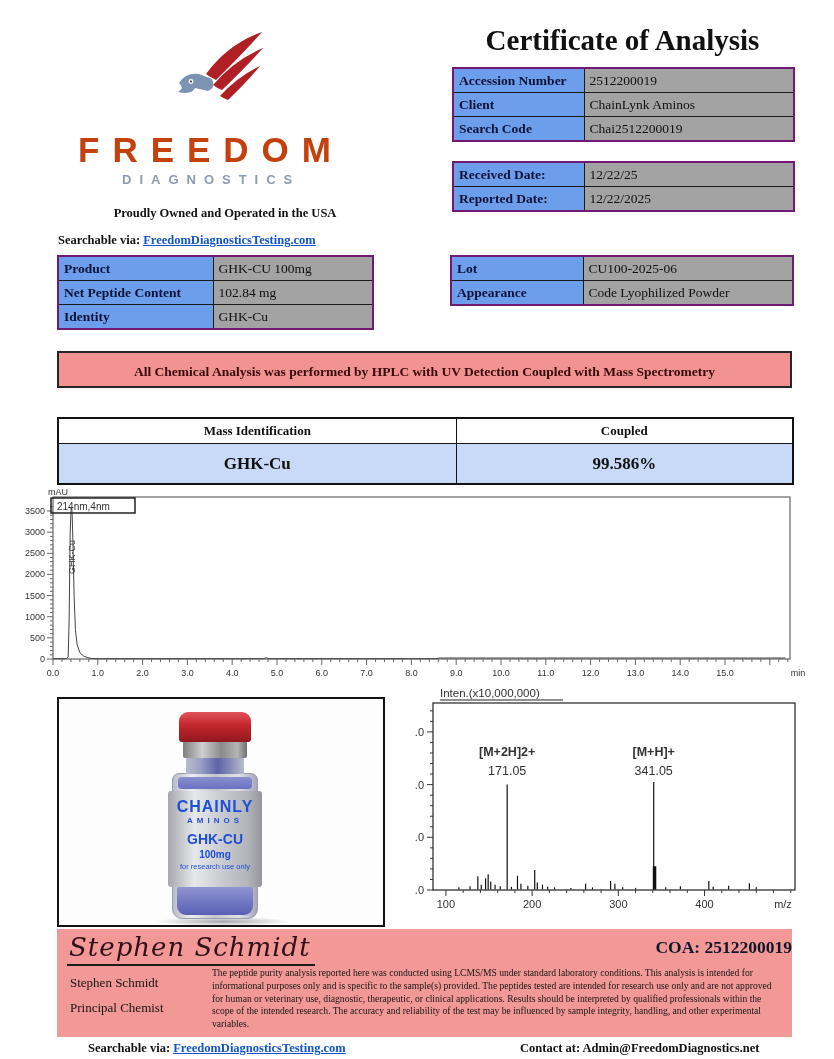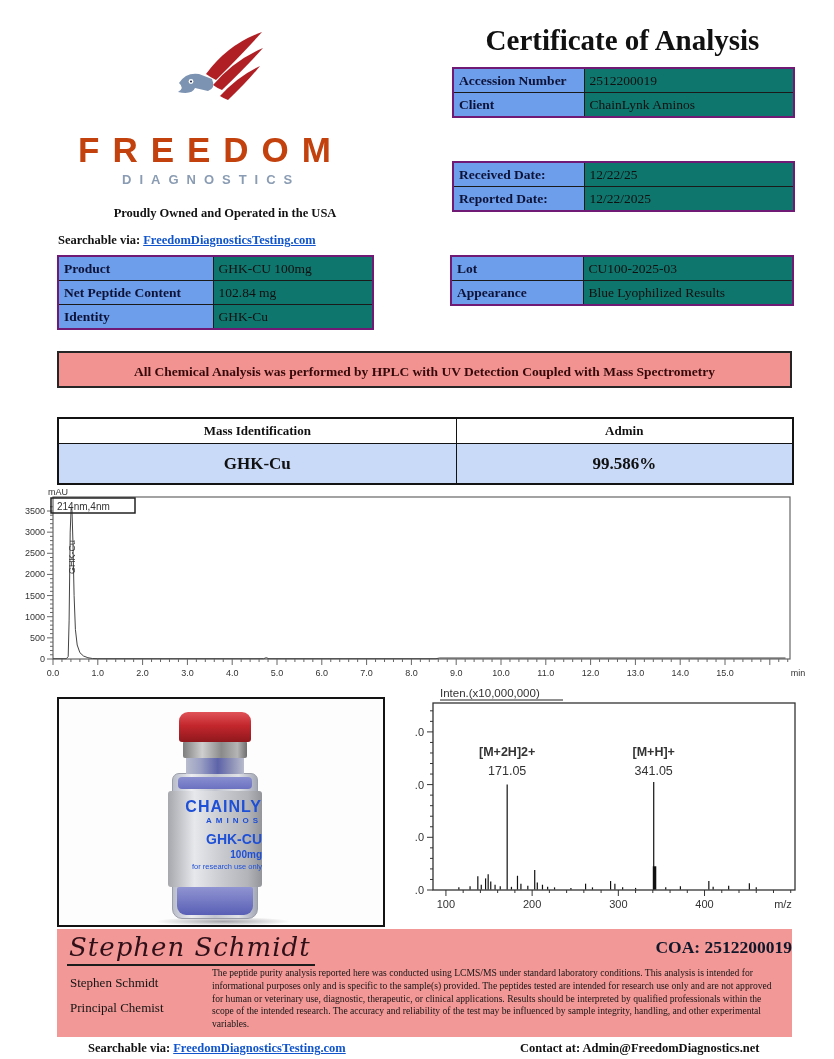--- a/index.html
+++ b/index.html
@@ -17,21 +17,21 @@
   .link{color:#1155cc;text-decoration:underline;font-weight:bold;cursor:pointer;}
 
   
   .doc-title{width:341px;text-align:center;font-size:29px;font-weight:bold;white-space:nowrap;}
 
   
   table.kv{border-collapse:collapse;border:2px solid #701a75;table-layout:fixed;}
   table.kv td{border:1px solid #1a1a1a;font-size:13.5px;padding:2px 5px;height:19px;
               overflow:hidden;white-space:nowrap;}
   td.k{background:#6d9eeb;font-weight:bold;color:#0d1238;}
-  td.v{background:#0f766e;color:#101010;}
+  td.v{background:#a3a3a3;color:#101010;}
 
   
   .banner{width:735px;height:37px;line-height:37px;background:#f29392;border:2px solid #262626;
           text-align:center;font-weight:bold;font-size:13.5px;color:#360a0a;box-sizing:border-box;}
 
   
   table.mass{border-collapse:collapse;border:2px solid #131313;table-layout:fixed;}
   table.mass td{border:1.5px solid #131313;text-align:center;}
   .mass-h{font-size:13px;font-weight:bold;background:#fff;height:22px;}
   .mass-r{font-size:17px;font-weight:bold;background:#c9daf8;height:37px;}
@@ -48,21 +48,21 @@
             background:linear-gradient(90deg,#7e7e7e,#cfcfcf 30%,#8a8a8a 60%,#b5b5b5 85%,#6f6f6f);}
   .vial-neck{left:127px;top:58px;width:58px;height:17px;
             background:linear-gradient(90deg,#b9bccc,#9aa0c4 25%,#5d63a8 55%,#8f93b8 80%,#b9bccc);}
   .vial-body{left:113px;top:74px;width:86px;height:146px;border:1px solid #9b9ea8;
             border-radius:7px 7px 10px 10px;box-sizing:border-box;
             background:linear-gradient(90deg,#b9bdc9,#ecedf1 22%,#c2c5cf 50%,#e0e2e7 78%,#a4a8b6);}
   .vial-powder-top{left:119px;top:78px;width:74px;height:12px;border-radius:4px;
             background:linear-gradient(180deg,#8a8fd0,#6b71c0);}
   .vial-label{left:109px;top:92px;width:94px;height:96px;border-radius:3px;
             background:linear-gradient(90deg,#a7a8ad,#e7e8ec 28%,#c9cacf 58%,#b3b4ba 85%,#94959b);
-            text-align:right;font-family:"Liberation Sans",sans-serif;color:#1d4fd7;overflow:hidden;}
+            text-align:center;font-family:"Liberation Sans",sans-serif;color:#1d4fd7;overflow:hidden;}
   .vial-powder-bot{left:118px;top:188px;width:76px;height:28px;border-radius:2px 2px 9px 9px;
             background:linear-gradient(180deg,#9094d2,#595fb5);}
   .vial-shadow{left:96px;top:218px;width:136px;height:9px;border-radius:50%;
             background:radial-gradient(closest-side,rgba(60,60,70,.45),rgba(60,60,70,0));}
   .vl1{font-size:16px;font-weight:bold;letter-spacing:1px;margin-top:7px;}
   .vl2{font-size:8px;font-weight:bold;letter-spacing:4px;}
   .vl3{font-size:14px;font-weight:bold;margin-top:6px;}
   .vl4{font-size:10px;font-weight:bold;margin-top:2px;}
   .vl5{font-size:7.5px;margin-top:2px;white-space:nowrap;}
 
@@ -108,20 +108,24 @@
       </colgroup>
     <tbody>
         <tr>
           <td class="k">Accession Number</td>
         <td class="v">2512200019</td>
         </tr>
     <tr>
           <td class="k">Client</td>
         <td class="v">ChainLynk Aminos</td>
         </tr>
+    <tr>
+          <td class="k">Search Code</td>
+        <td class="v">Chai2512200019</td>
+        </tr>
   </tbody>
     </table>
 
   <table class="kv abs" style="left:452px;top:161px;width:341px;">
     <colgroup>
         <col style="width:131px">
         <col style="width:210px">
       </colgroup>
     <tbody>
         <tr>
@@ -157,40 +161,40 @@
     </table>
 
   <table class="kv abs" style="left:450px;top:255px;width:342px;">
     <colgroup>
         <col style="width:132px">
         <col style="width:210px">
       </colgroup>
     <tbody>
         <tr>
           <td class="k">Lot</td>
-        <td class="v">CU100-2025-03</td>
+        <td class="v">CU100-2025-06</td>
         </tr>
     <tr>
           <td class="k">Appearance</td>
-        <td class="v">Blue Lyophilized Results</td>
+        <td class="v">Code Lyophilized Powder</td>
         </tr>
   </tbody>
     </table>
 
   <div class="abs banner" style="left:57px;top:351px;">All Chemical Analysis was performed by HPLC with UV Detection Coupled with Mass Spectrometry</div>
 
   <table class="mass abs" style="left:57px;top:417px;width:735px;padding-left:24px;">
     <colgroup>
         <col style="width:398px">
         <col style="width:337px">
       </colgroup>
     <tbody>
         <tr>
           <td class="mass-h">Mass Identification</td>
-        <td class="mass-h">Admin</td>
+        <td class="mass-h">Coupled</td>
         </tr>
     <tr>
           <td class="mass-r">GHK-Cu</td>
         <td class="mass-r">99.586%</td>
         </tr>
   </tbody>
     </table>
 
   <svg id="chrom-svg" class="abs" style="left:18px;top:488px;" width="802" height="200" viewBox="0 0 802 200">
       <rect x="35" y="9" width="737" height="162" fill="none" stroke="#666" stroke-width="1.2"></rect>

